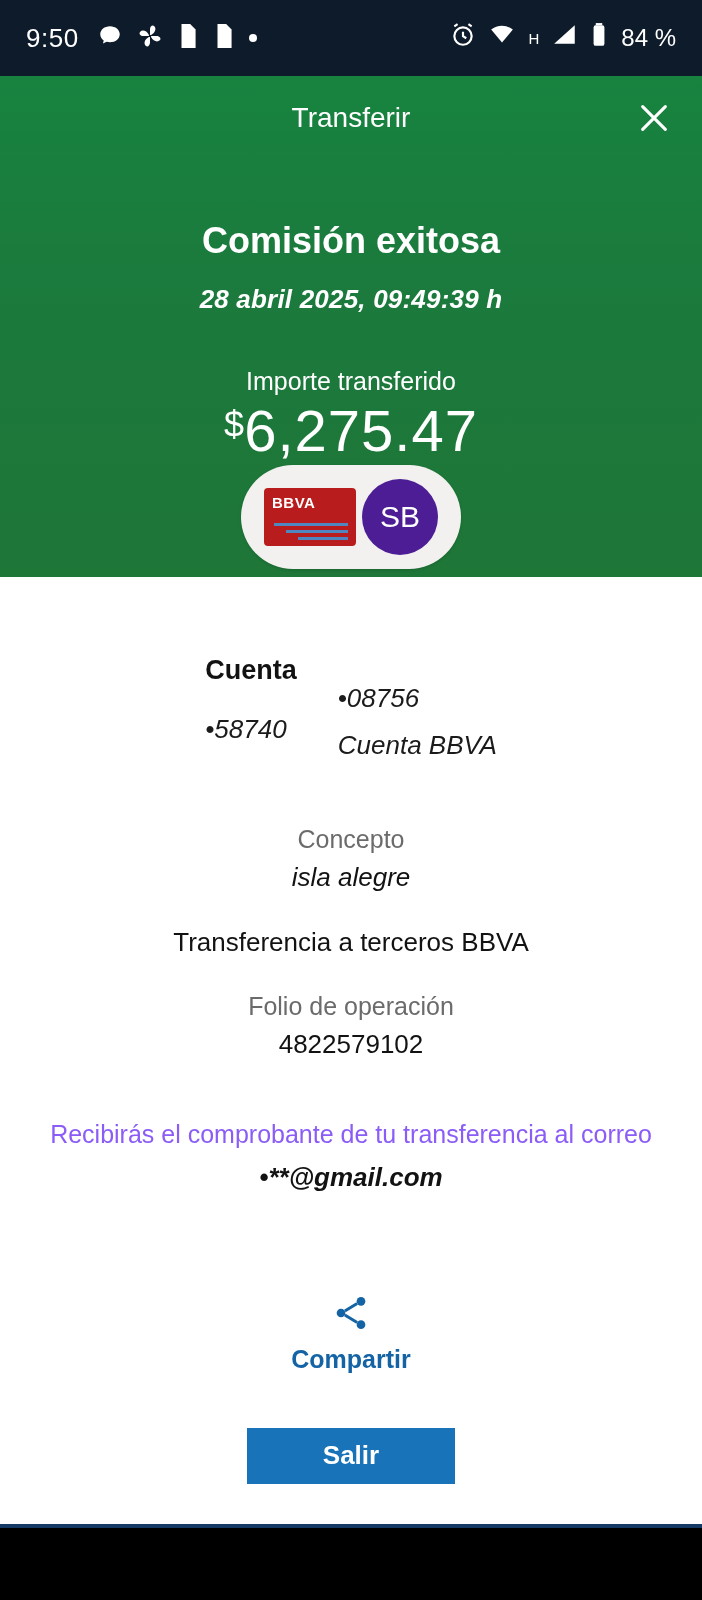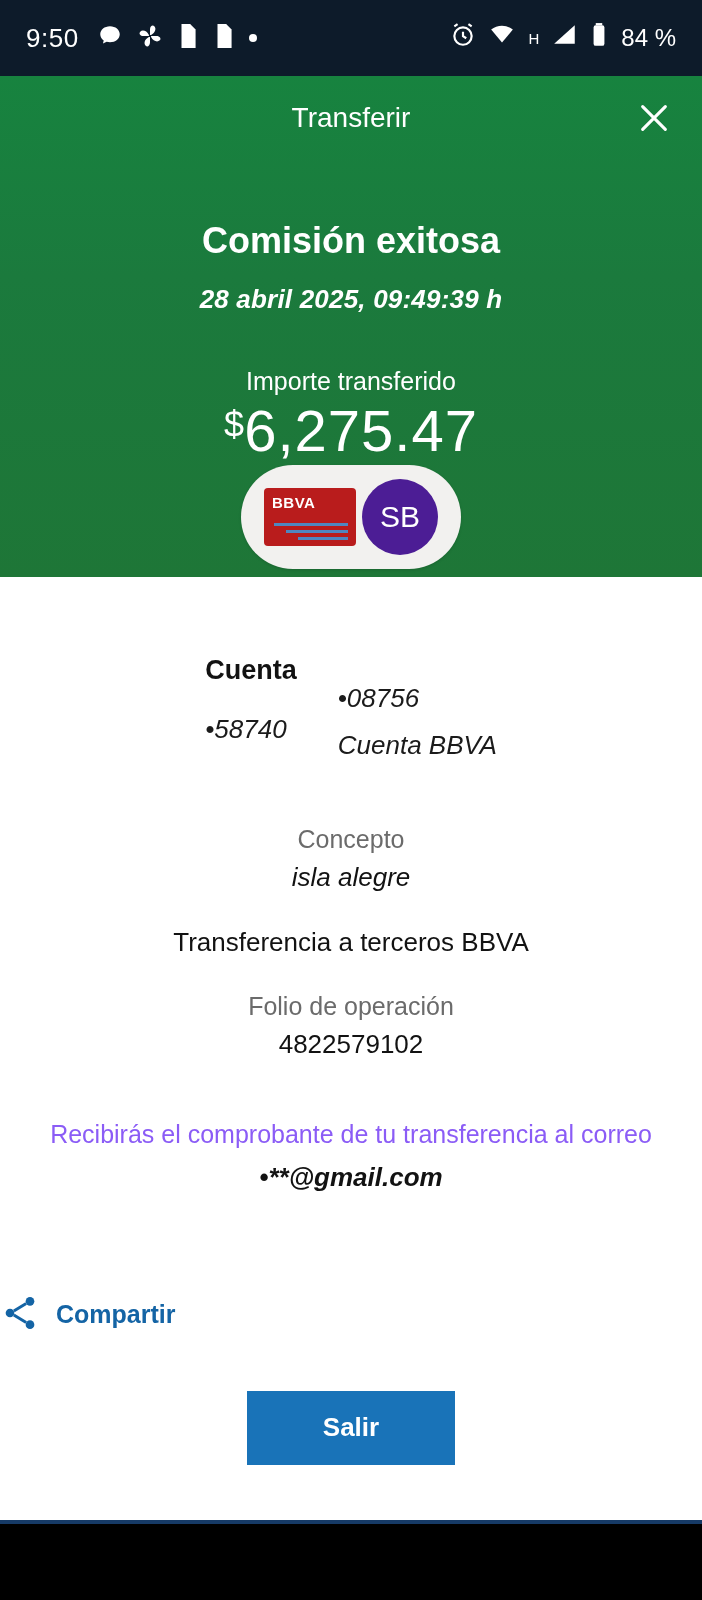--- a/index.html
+++ b/index.html
@@ -241,40 +241,40 @@
     font-size: 26px;
     font-style: italic;
     font-weight: bold;
     color: #121212;
     margin-top: 10px;
   }
 
   .share {
     margin-top: 100px;
     display: flex;
-    flex-direction: row;
-    align-items: center;
-    gap: 16px;
+    flex-direction: column;
+    align-items: center;
+    gap: 8px;
     cursor: pointer;
   }
   .share-label {
     color: #1464a5;
     font-size: 25px;
     font-weight: bold;
   }
 
   .exit-wrap {
     margin-top: 54px;
     display: flex;
     justify-content: center;
     padding-bottom: 40px;
   }
   .exit-btn {
     width: 208px;
-    height: 74px;
+    height: 56px;
     background: #1973b8;
     color: #ffffff;
     border: none;
     font-size: 26px;
     font-weight: bold;
     font-family: "Liberation Sans", sans-serif;
     cursor: pointer;
   }
 
   

